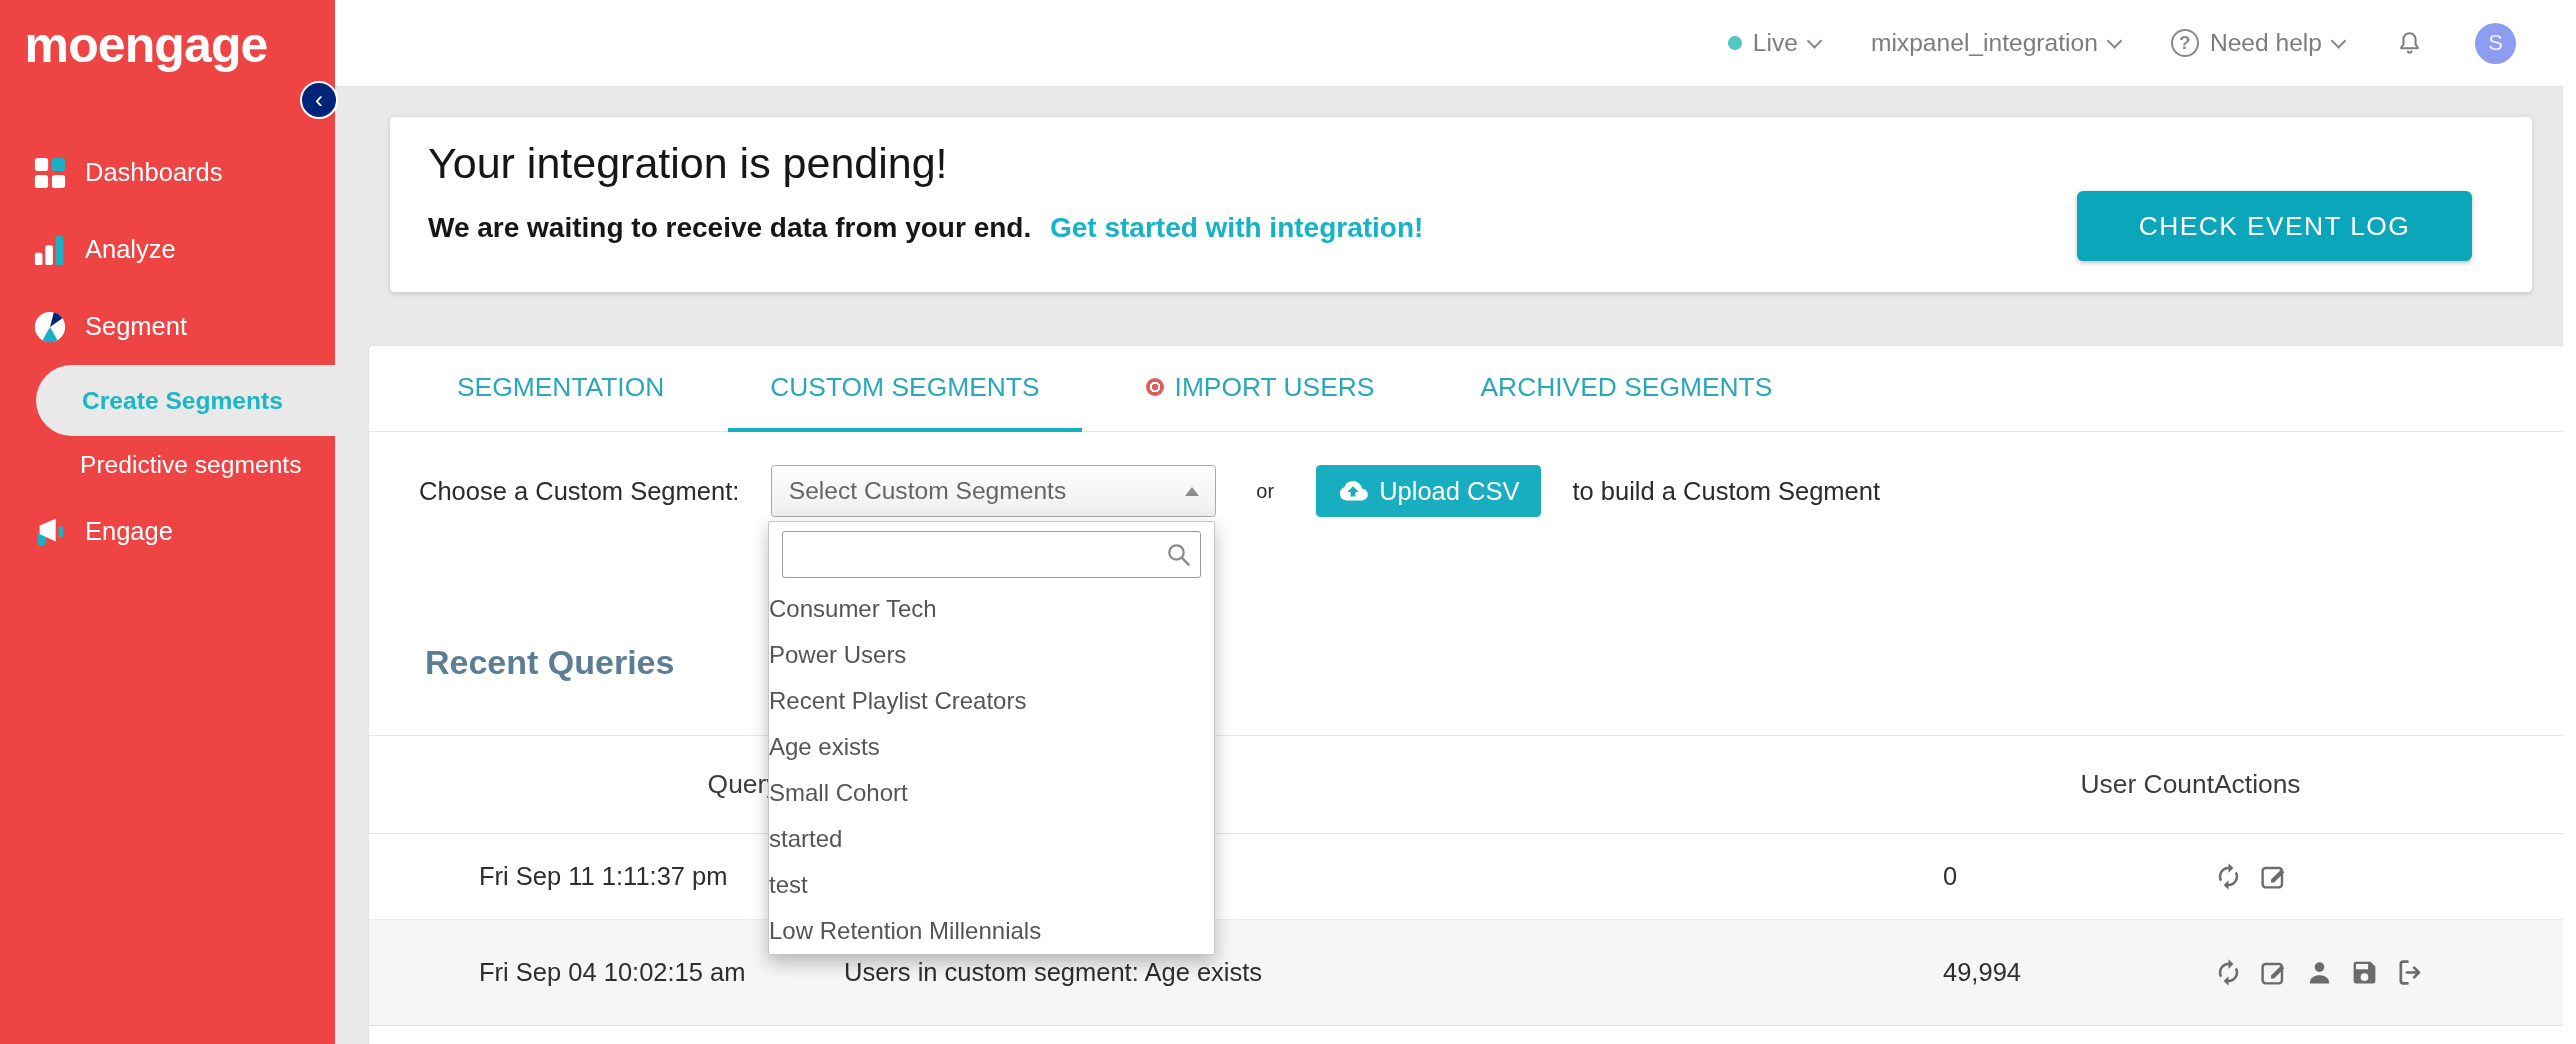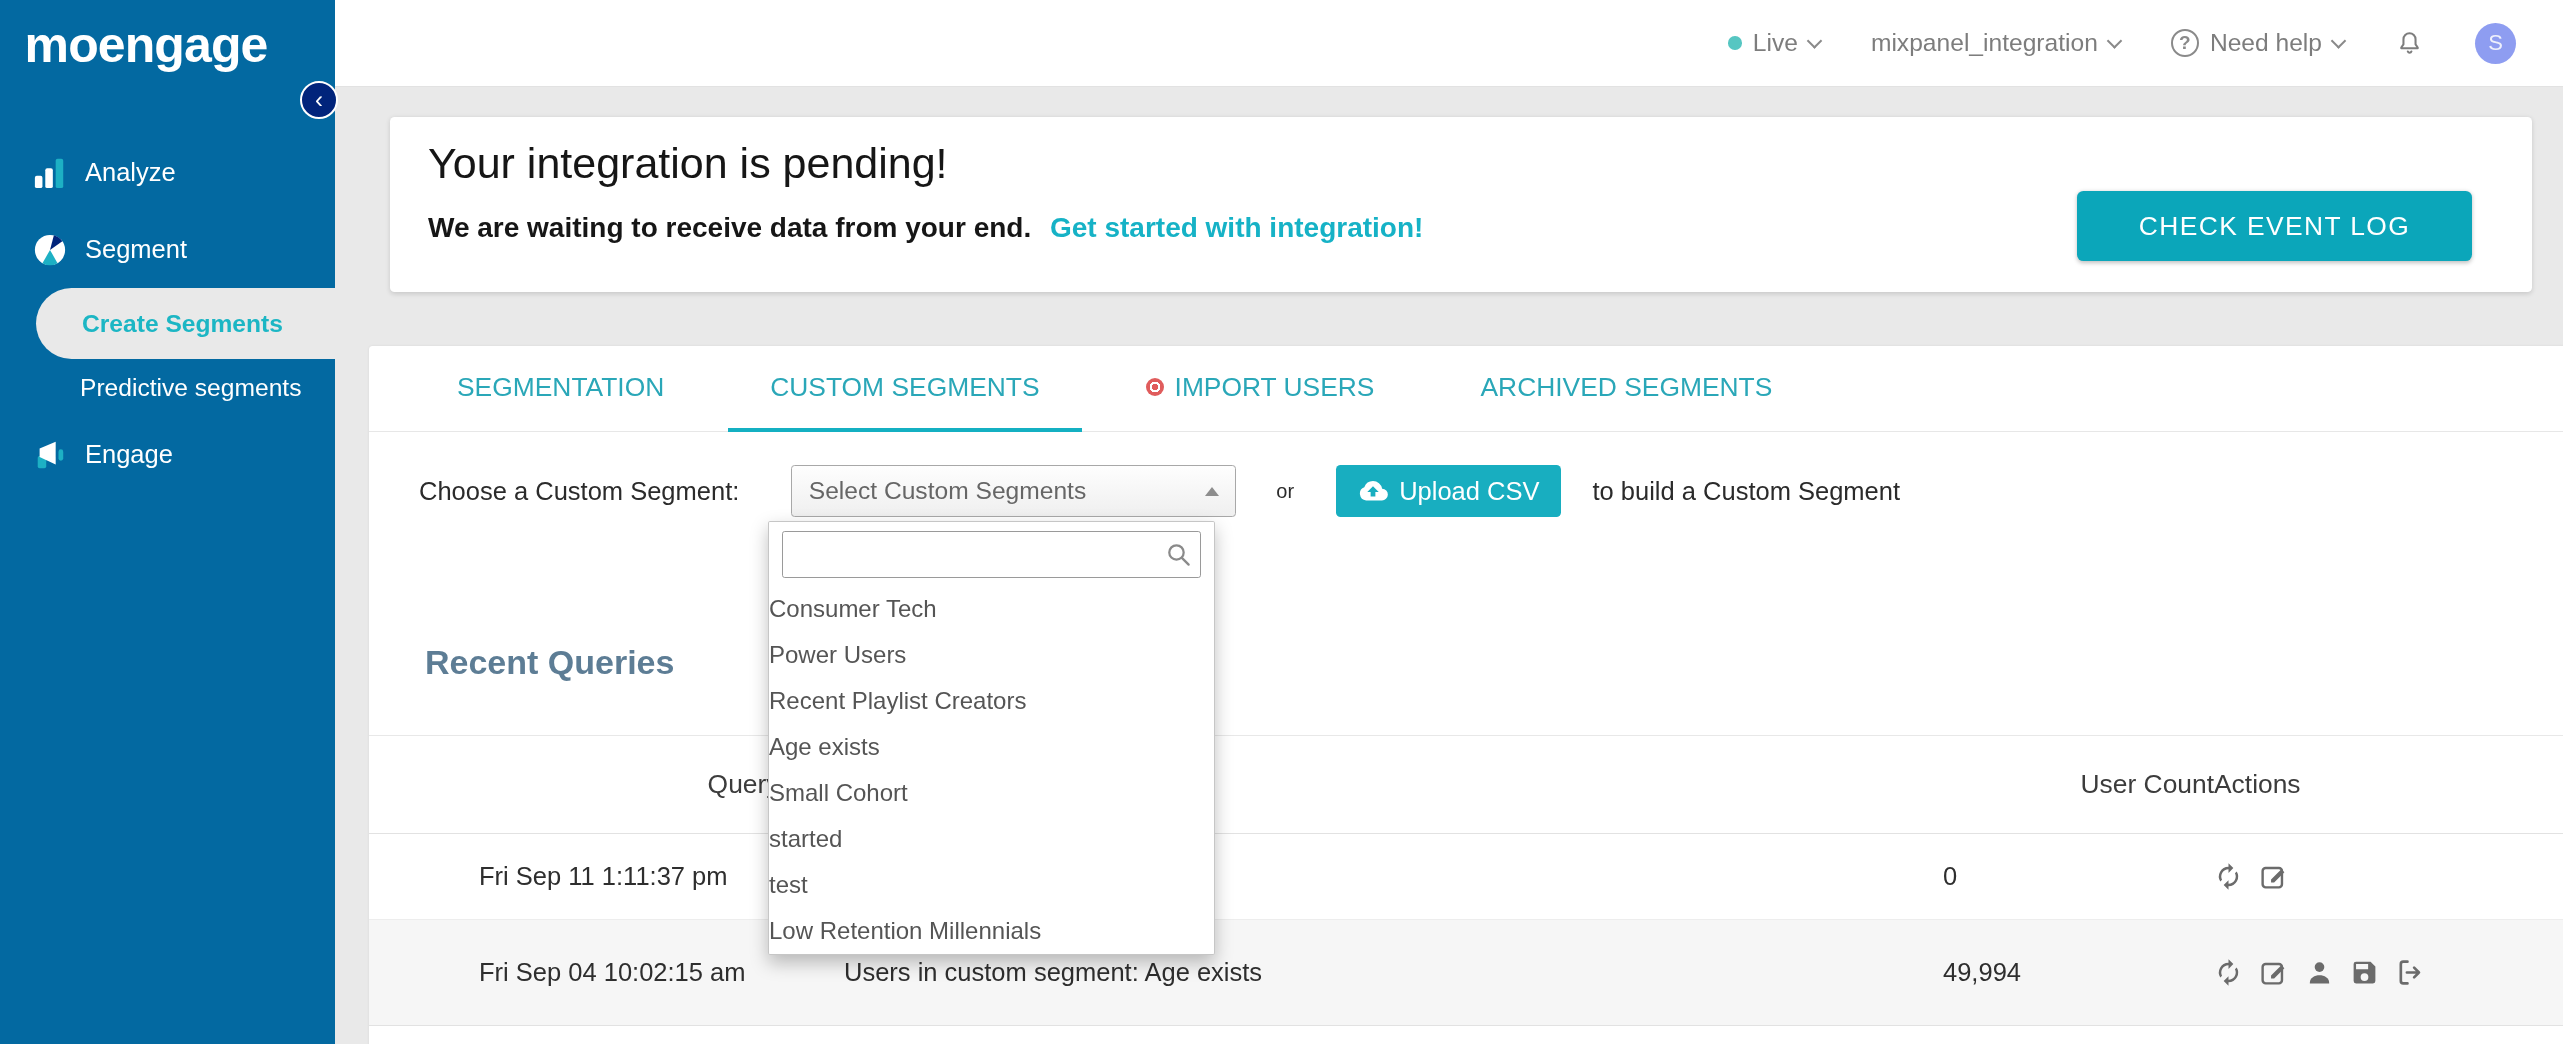--- a/index.html
+++ b/index.html
@@ -1,20 +1,20 @@
 <!DOCTYPE html>
 <html style="font-size:14.6px"><head>
 <meta charset="utf-8">
 <style>
   * { margin:0; padding:0; box-sizing:border-box; }
   body { font-family:"Liberation Sans","DejaVu Sans",sans-serif; background:#e9e9e9; }
   .page { position:relative; width:2576px; height:1045px; background:#e9e9e9; overflow:hidden; }
 
   
-  .sidebar { position:absolute; left:0; top:0; width:335px; height:1045px; background:#0369a1; z-index:20; }
+  .sidebar { position:absolute; left:0; top:0; width:335px; height:1045px; background:#ef4444; z-index:20; }
   .logo { position:absolute; left:24.6px; top:16.4px; font-size:50px; font-weight:700; color:#fff; letter-spacing:-0.9px; cursor:pointer; }
   .collapse-btn { position:absolute; left:300px; top:81px; width:38px; height:38px; border-radius:50%; background:#01247b; border:2.7px solid #fff; color:#fff; display:flex; align-items:center; justify-content:center; font-size:24px; cursor:pointer; z-index:25; }
   .nav { position:absolute; top:134px; left:0; width:100%; }
   .nav-item { height:77px; display:flex; align-items:center; padding-left:33px; gap:18px; font-size:25.5px; color:#fff; cursor:pointer; }
   .nav-item .nicon { width:34px; height:34px; flex:0 0 34px; }
   .nav-item .nicon svg { width:100%; height:100%; }
   .nav-item.sub { height:57px; padding-left:80px; font-size:24.6px; }
   .nav-item.sub.active { height:71px; margin-left:36px; padding-left:46px; background:#e9e9e9; color:#1cb6c4; font-weight:700; border-radius:36px 0 0 36px; }
 
   
@@ -36,21 +36,21 @@
 
   
   .main-card { position:absolute; left:369px; top:346px; width:2437px; height:698px; background:#fff; border-radius:3.6px 3.6px 0 0; box-shadow:0 0.9px 2.7px rgba(0,0,0,.08); z-index:6; }
   .tabs-row { display:flex; height:86px; border-bottom:1.8px solid #e7e7e7; padding-left:35px; }
   .tab { display:flex; align-items:center; gap:11px; height:86px; padding:0 42px; margin:0 11px; font-size:26.4px; color:#2aa7b8; border-bottom:4.6px solid transparent; cursor:pointer; white-space:nowrap; }
   .tab.active { border-bottom-color:#14b0c2; }
   .imp-dot { width:18px; height:18px; border-radius:50%; background:radial-gradient(circle,#e05c5c 0 3.2px,#fff 3.2px 5.5px,#e05c5c 5.5px 100%); }
 
   .chooser { position:absolute; left:50px; top:119px; display:flex; align-items:center; height:52px; }
   .chooser-label { font-size:25.5px; color:#2b2b2b; }
-  .select-box { margin-left:52px; width:445px; height:52px; border:0.9px solid #a8a8a8; border-radius:3.6px; background:linear-gradient(#fefefe,#efefef); display:flex; align-items:center; padding:0 16.4px; font-size:24.6px; color:#666; cursor:pointer; }
+  .select-box { margin-left:32px; width:445px; height:52px; border:0.9px solid #a8a8a8; border-radius:3.6px; background:linear-gradient(#fefefe,#efefef); display:flex; align-items:center; padding:0 16.4px; font-size:24.6px; color:#666; cursor:pointer; }
   .caret-up { margin-left:auto; width:0; height:0; border-left:7.3px solid transparent; border-right:7.3px solid transparent; border-bottom:9px solid #8d8d8d; }
   .or-text { margin-left:40px; font-size:20px; color:#2b2b2b; }
   .upload-btn { margin-left:42px; height:52px; padding:0 22px; background:#18aec0; border:none; border-radius:4.6px; color:#fff; font-size:25.5px; font-family:inherit; display:flex; align-items:center; gap:11px; cursor:pointer; }
   .upload-btn svg { width:30px; height:30px; }
   .suffix-text { margin-left:31px; font-size:25.5px; color:#2b2b2b; }
 
   
   .dd-panel { position:absolute; left:399px; top:175px; width:447px; height:434px; background:#fff; border:0.9px solid #c6c6c6; border-radius:1.8px; box-shadow:0 7.3px 18px rgba(0,0,0,.25); z-index:40; }
   .dd-search { position:relative; margin:9px 12.8px 0 12.8px; }
   .dd-search input { width:100%; height:47px; border:1.8px solid #9a9a9a; border-radius:2.7px; font-size:24px; padding:0 44px 0 12.8px; font-family:inherit; outline:none; color:#444; }
@@ -77,20 +77,29 @@
 </head>
 <body>
 
 <div class="page">
 
   <aside class="sidebar">
     <div class="logo">moengage</div>
     <nav class="nav">
         <div class="nav-item">
           <span class="nicon"><svg viewBox="0 0 36 36">
+              <rect x="2" y="2" width="14" height="14" rx="3" fill="#fff"></rect>
+              <rect x="20" y="2" width="14" height="14" rx="3" fill="#1db0c4"></rect>
+              <rect x="2" y="20" width="14" height="14" rx="3" fill="#fff"></rect>
+              <rect x="20" y="20" width="14" height="14" rx="3" fill="#fff"></rect>
+            </svg></span>
+          <span>Dashboards</span>
+        </div>
+        <div class="nav-item">
+          <span class="nicon"><svg viewBox="0 0 36 36">
               <rect x="2" y="21" width="8" height="13" rx="2" fill="#fff"></rect>
               <rect x="13" y="13" width="8" height="21" rx="2" fill="#fff"></rect>
               <rect x="24" y="3" width="8" height="31" rx="2" fill="#1db0c4"></rect>
             </svg></span>
           <span>Analyze</span>
         </div>
         <div class="nav-item">
           <span class="nicon"><svg viewBox="0 0 36 36">
               <circle cx="18" cy="18" r="16" fill="#fff"></circle>
               <path d="M18 18 L22.1 2.5 A16 16 0 0 1 31.1 8.8 Z" fill="#01247b"></path>

